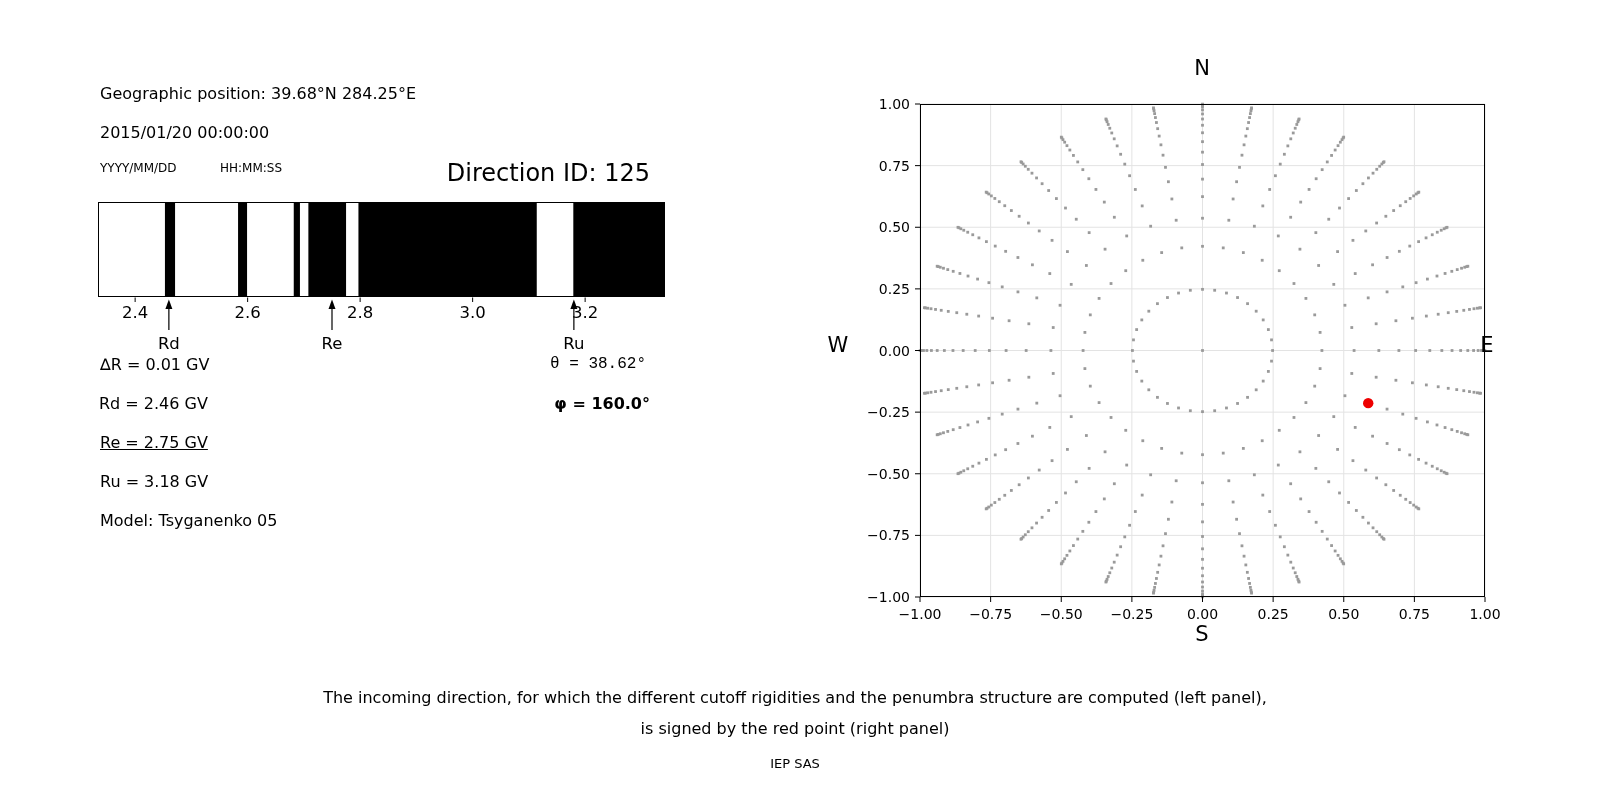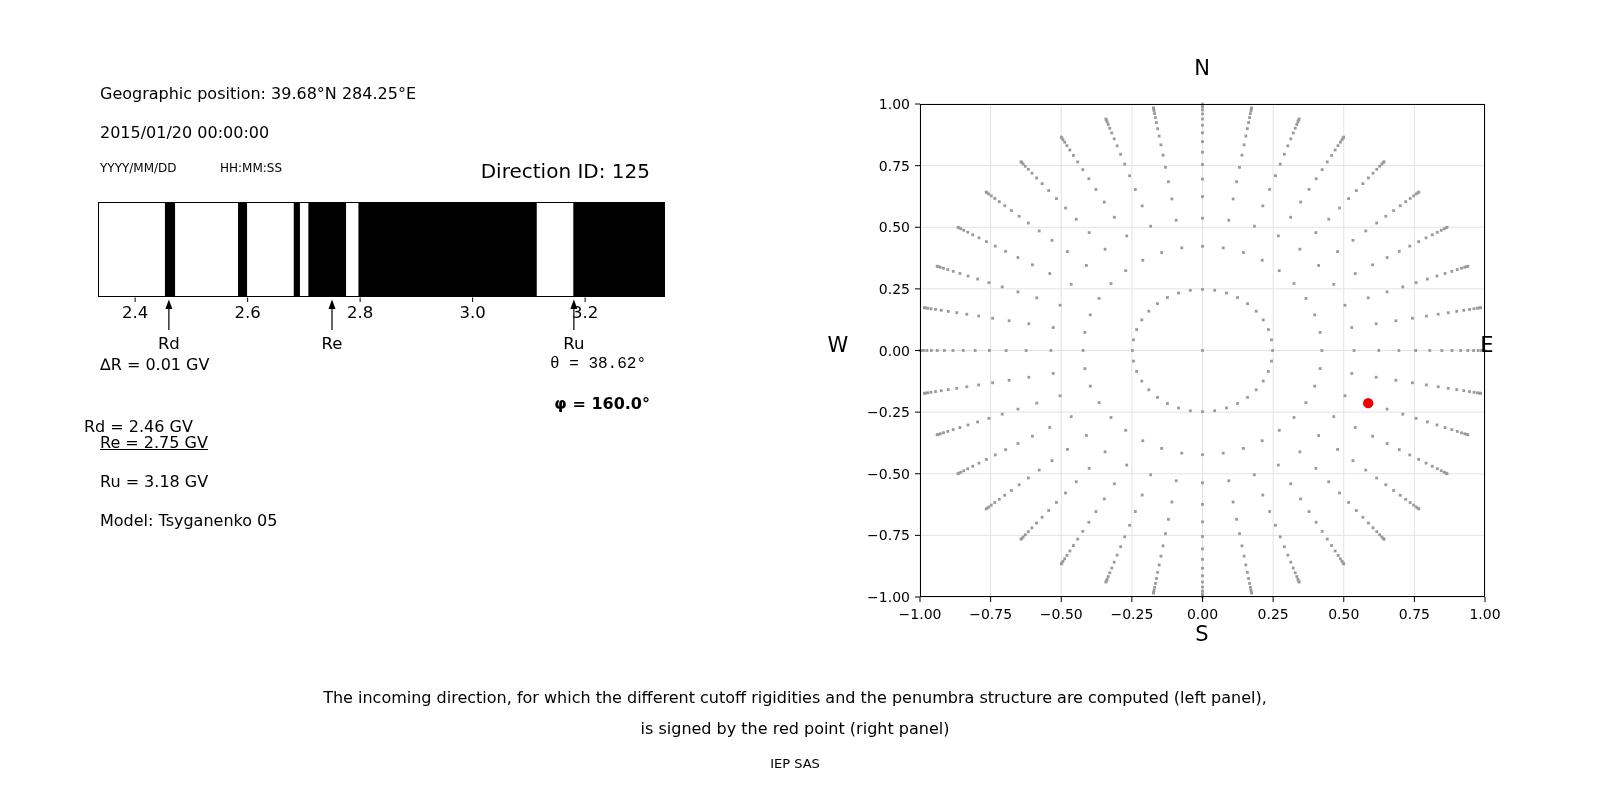--- a/index.html
+++ b/index.html
@@ -1,20 +1,20 @@
 <!DOCTYPE html>
 <html><head>
 <meta charset="utf-8">
 <style>
   html,body{margin:0;padding:0;background:#fff;}
   .page{position:relative;width:1600px;height:800px;background:#ffffff;overflow:hidden;
         font-family:"DejaVu Sans","Liberation Sans",sans-serif;color:#000;}
   .abs{position:absolute;}
   .t19{font-size:16px;line-height:1.2;}
-  .t20{font-size:20px;line-height:1.2;}
+  .t20{font-size:24px;line-height:1.2;}
   .t12{font-size:12px;line-height:1.2;}
   .t13{font-size:13px;line-height:1.2;}
   .t21{font-size:21px;line-height:1.2;}
   .right{text-align:right;}
   .center{text-align:center;}
   .bc-tick{font:16.5px "DejaVu Sans","Liberation Sans",sans-serif;fill:#000;}
   .sc-tick{font:14px "DejaVu Sans","Liberation Sans",sans-serif;fill:#000;}
   svg{display:block;}
 </style>
 </head>
@@ -59,21 +59,21 @@
           <polygon points="230.49999999999994,107 237.49999999999994,107 233.99999999999994,97.5" fill="#000000"></polygon>
           <text x="233.99999999999994" y="147" text-anchor="middle" class="bc-tick">Re</text>
           <line x1="475.87500000000006" y1="128" x2="475.87500000000006" y2="104" stroke="#000000" stroke-width="1.2"></line>
           <polygon points="472.37500000000006,107 479.37500000000006,107 475.87500000000006,97.5" fill="#000000"></polygon>
           <text x="475.87500000000006" y="147" text-anchor="middle" class="bc-tick">Ru</text>
         </g>
       </svg>
   </div>
 
   <div class="abs t19" style="left:100px;top:355px;">∆R = 0.01 GV</div>
-  <div class="abs t19" style="left:84px;top:394px;margin-top:23px;">Rd = 2.46 GV</div>
+  <div class="abs t19" style="left:99px;top:394px;">Rd = 2.46 GV</div>
   <div class="abs t19" style="left:100px;top:433px;text-decoration:underline;">Re = 2.75 GV</div>
   <div class="abs t19" style="left:100px;top:472px;">Ru = 3.18 GV</div>
   <div class="abs t19" style="left:100px;top:511px;">Model: Tsyganenko 05</div>
   <div class="abs t19 right" style="left:446px;top:355px;width:200px;font-family:Liberation Mono, monospace;">θ = 38.62°</div>
   <div class="abs t19 right" style="left:450px;top:394px;width:200px;font-weight:bold;">φ = 160.0°</div>
 
   <div class="abs" style="left:850px;top:95px;">
     <svg id="grid-svg" width="650" height="540" viewBox="0 0 650 540">
         <g>
           <line x1="70" y1="9" x2="70" y2="502" stroke="#e3e3e3" stroke-width="1"></line>

